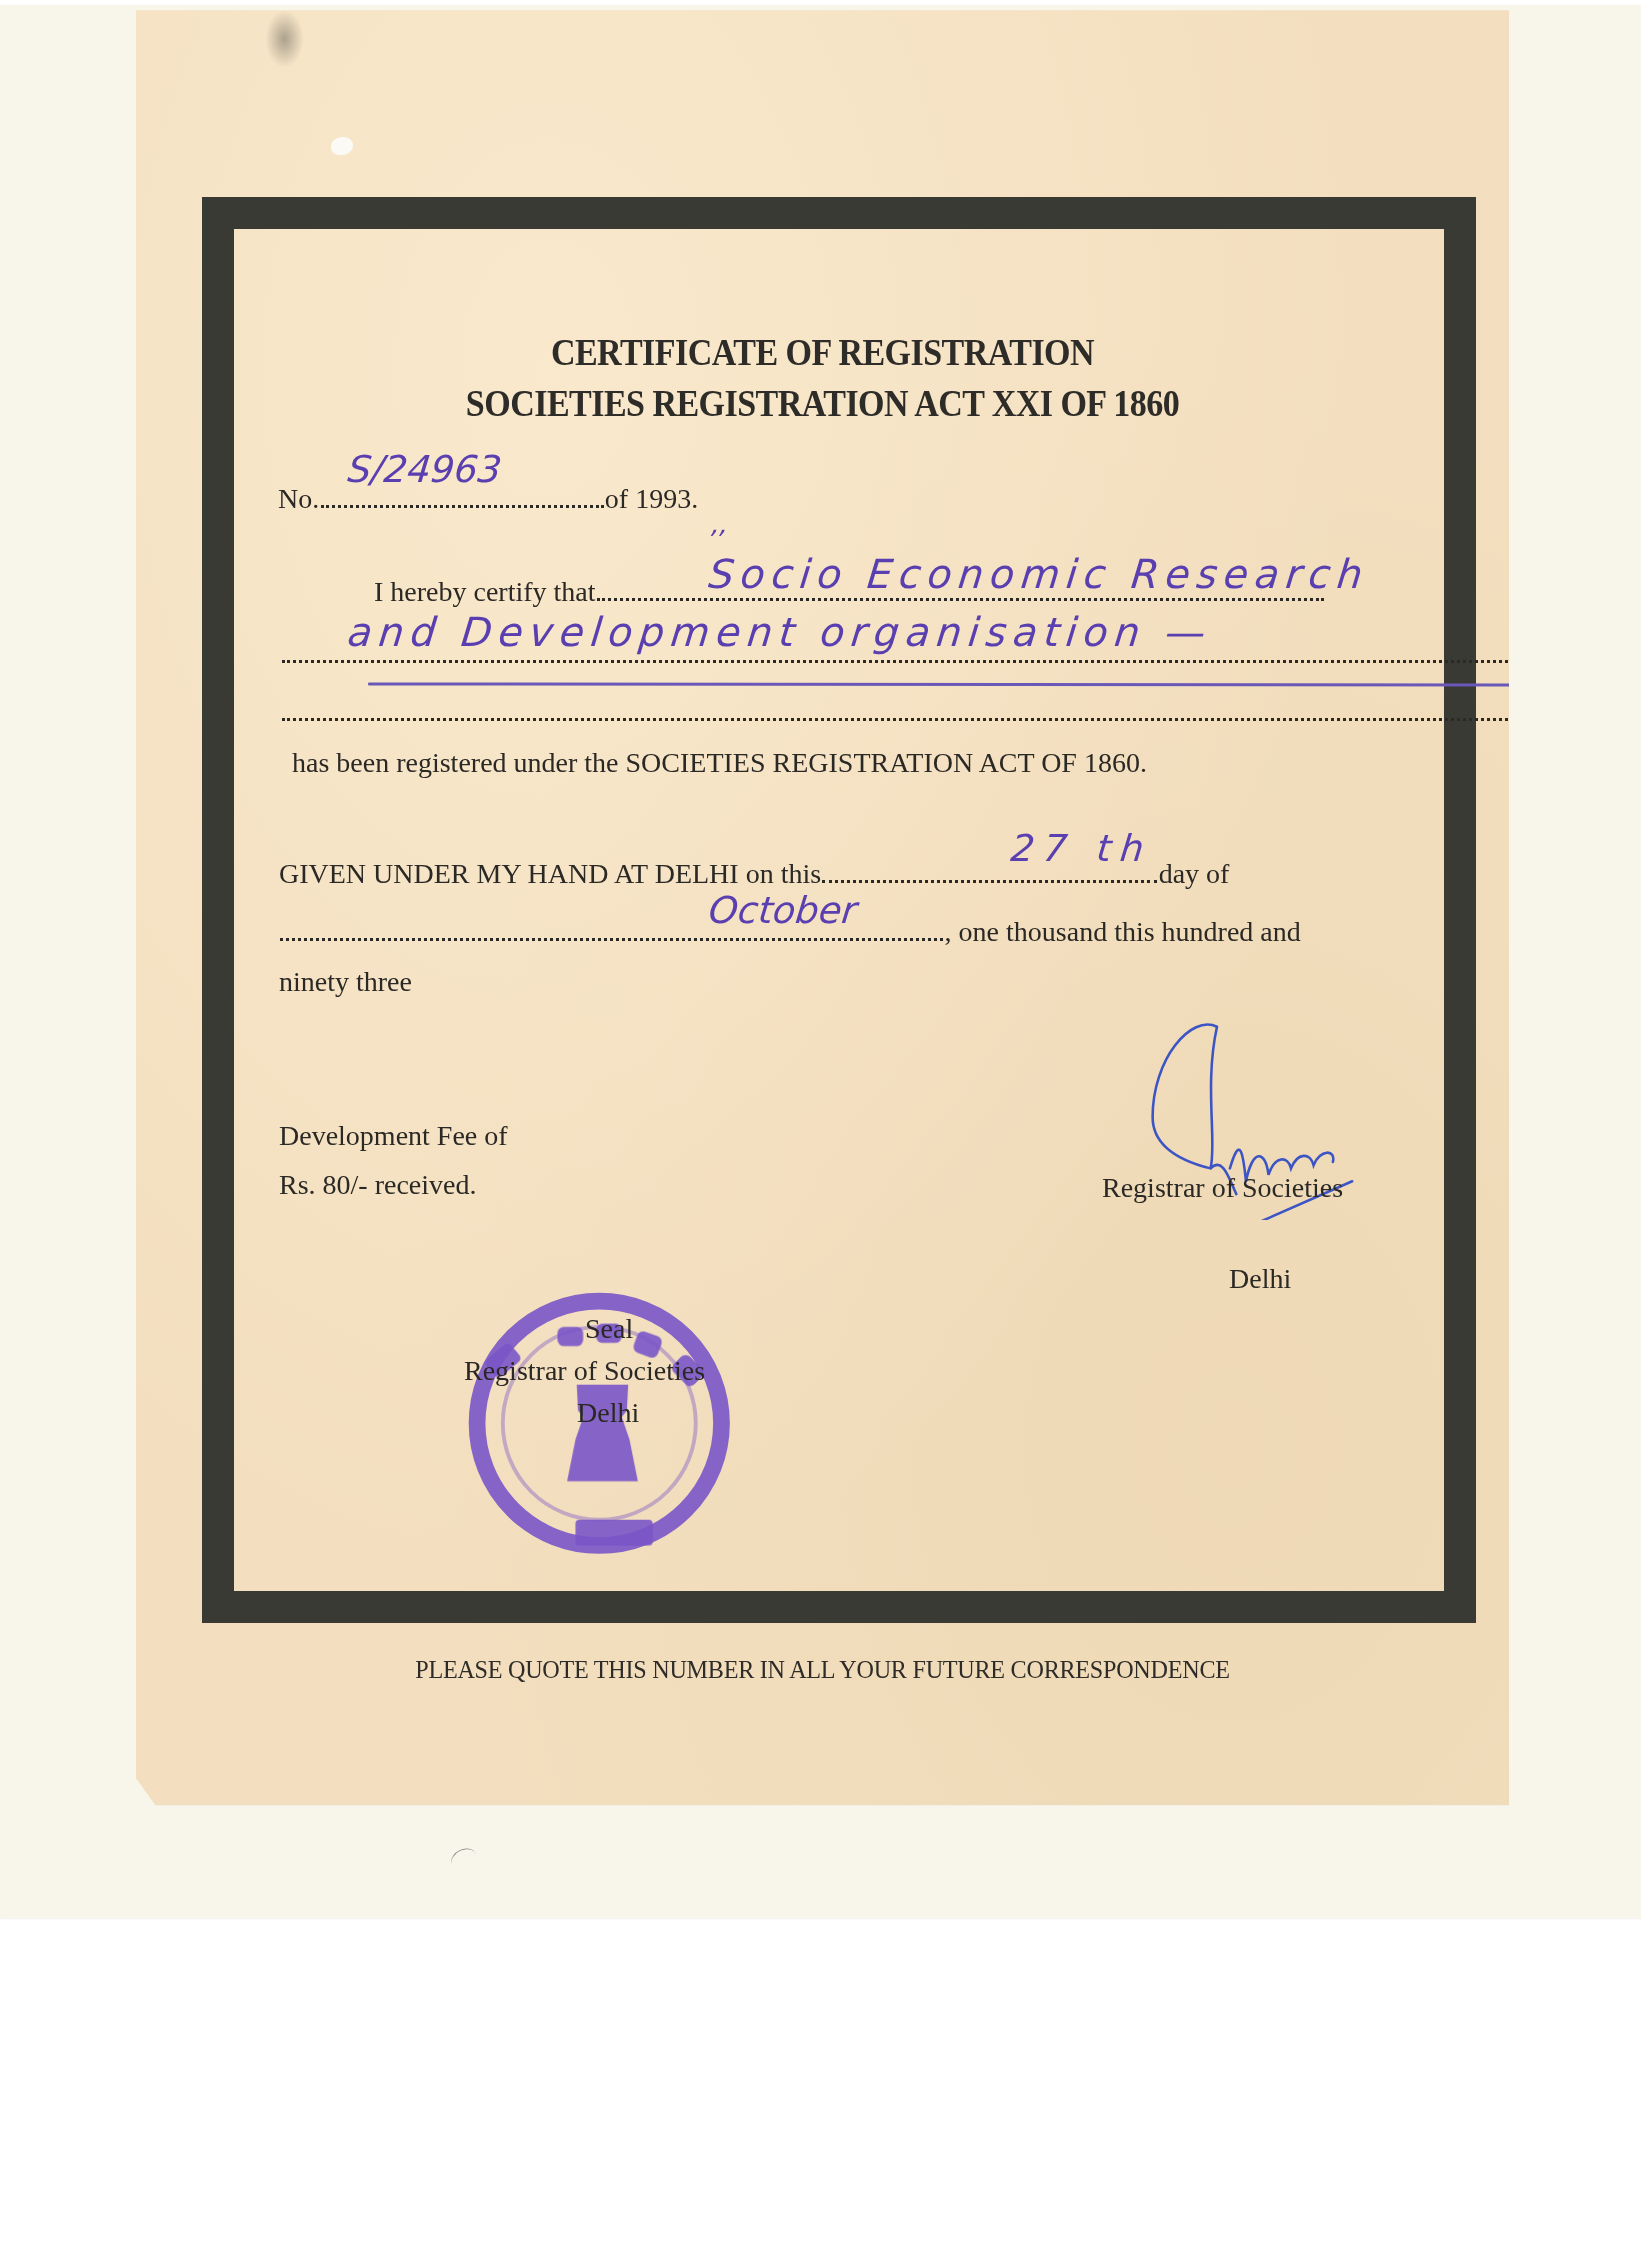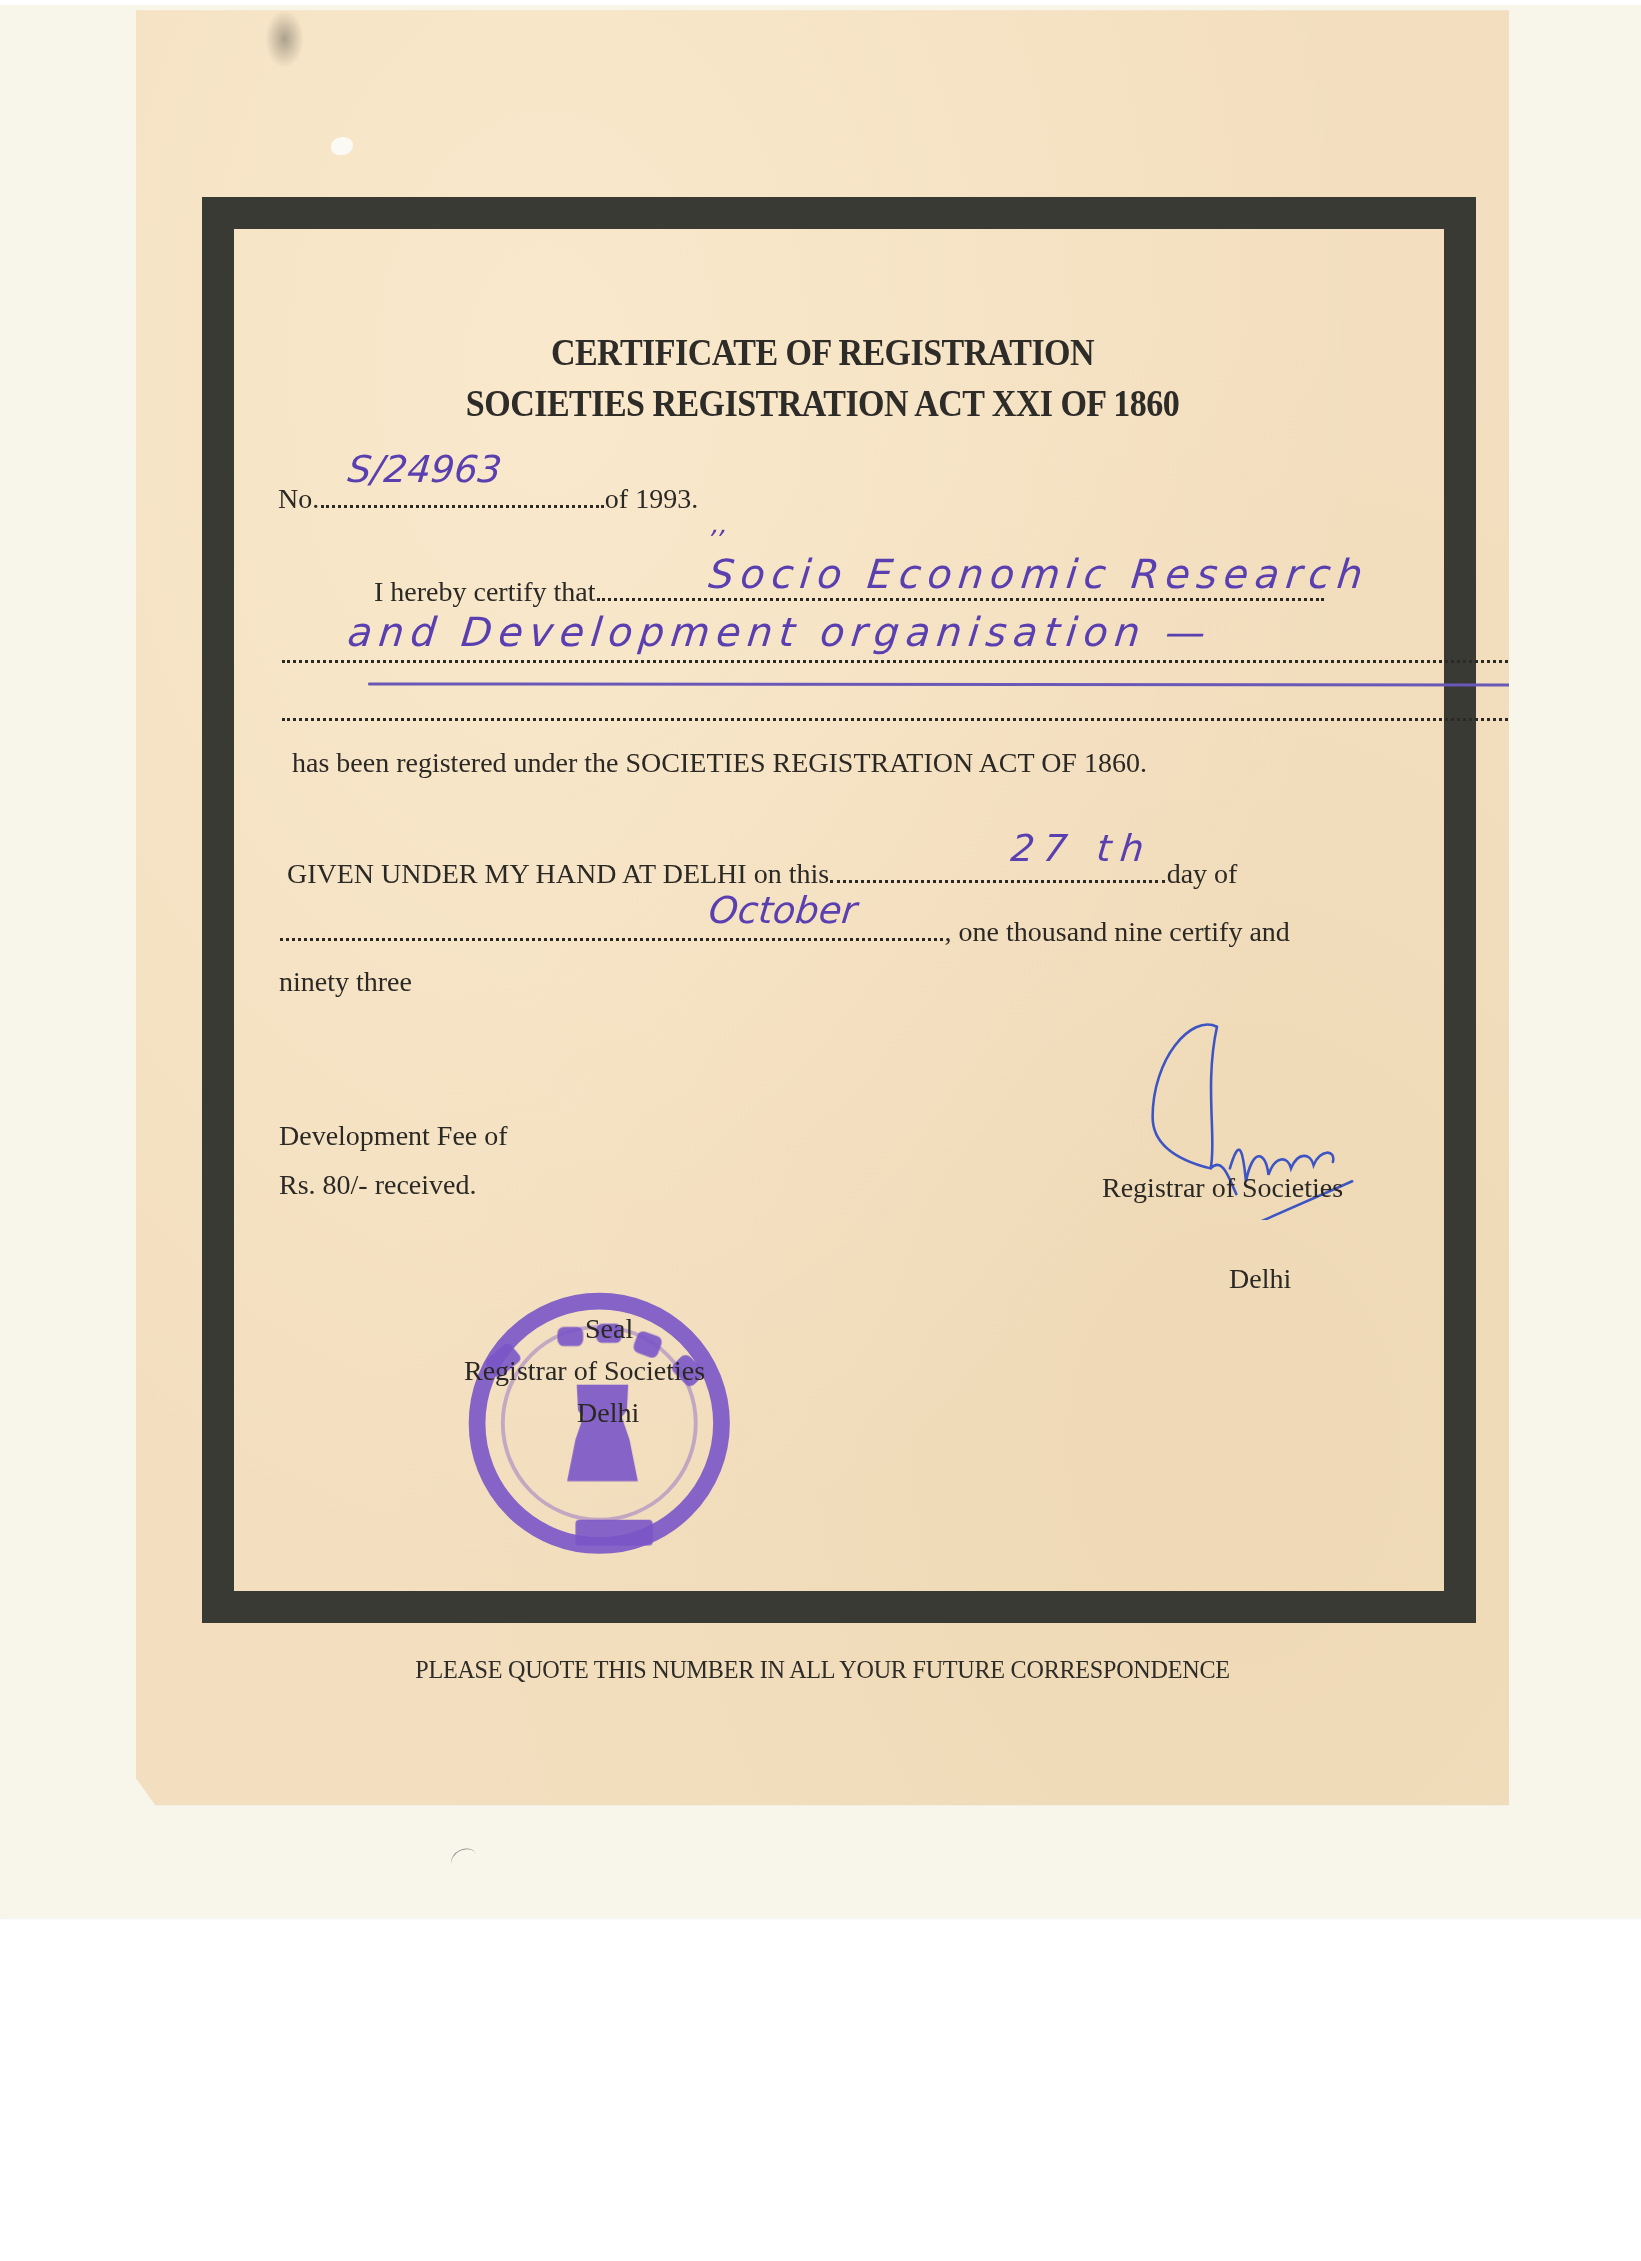--- a/index.html
+++ b/index.html
@@ -180,27 +180,27 @@
     </div>
     <div class="handwriting" style="left:212px; top:599px; font-size:40px; letter-spacing:6.4px;">and Development organisation —</div>
 
     <div class="pen-line" style="left:232px; top:673px; width:1236px; transform:rotate(0.05deg);"></div>
     <div class="line" style="left:145px; top:686px;">
       <span class="dots" style="width:1255px;"></span>
     </div>
 
     <div class="line" style="left:156px; top:737px;">has been registered under the SOCIETIES REGISTRATION ACT OF 1860.</div>
 
-    <div class="line" style="left:143px; top:848px;margin-left:8px;">
+    <div class="line" style="left:143px; top:848px;">
       <span>GIVEN UNDER MY HAND AT DELHI on this</span><span class="dots" style="width:335px;"></span><span>day of</span>
     </div>
     <div class="handwriting" style="left:875px; top:817px; font-size:37px; letter-spacing:9px;">27 th</div>
 
     <div class="line" style="left:143px; top:906px;">
-      <span class="dots" style="width:663px;"></span><span>, one thousand nine certify and</span>
+      <span class="dots" style="width:663px;"></span><span>, one thousand this hundred and</span>
     </div>
     <div class="handwriting" style="left:573px; top:879px; font-size:37px;">October</div>
 
     <div class="line" style="left:143px; top:956px;">ninety three</div>
 
     <div class="line" style="left:143px; top:1110px;">Development Fee of</div>
     <div class="line" style="left:143px; top:1159px;">Rs. 80/- received.</div>
 
     <svg class="signature-svg" style="left:978px; top:978px;" width="309" height="232" viewBox="0 0 480 360">
       <path d="M160 60 C 120 40, 60 110, 60 200 C 60 250, 110 270, 150 280 C 160 240, 140 150, 160 60 M150 280 C 170 260, 180 300, 190 320 M180 280 C 195 230, 200 250, 205 300 M205 300 C 215 250, 235 250, 240 290 C 250 260, 270 260, 275 280 C 285 255, 305 255, 310 275 C 320 250, 345 250, 340 270 M120 410 L 370 300" fill="none" stroke="#3d55c4" stroke-width="4" stroke-linecap="round"></path>

